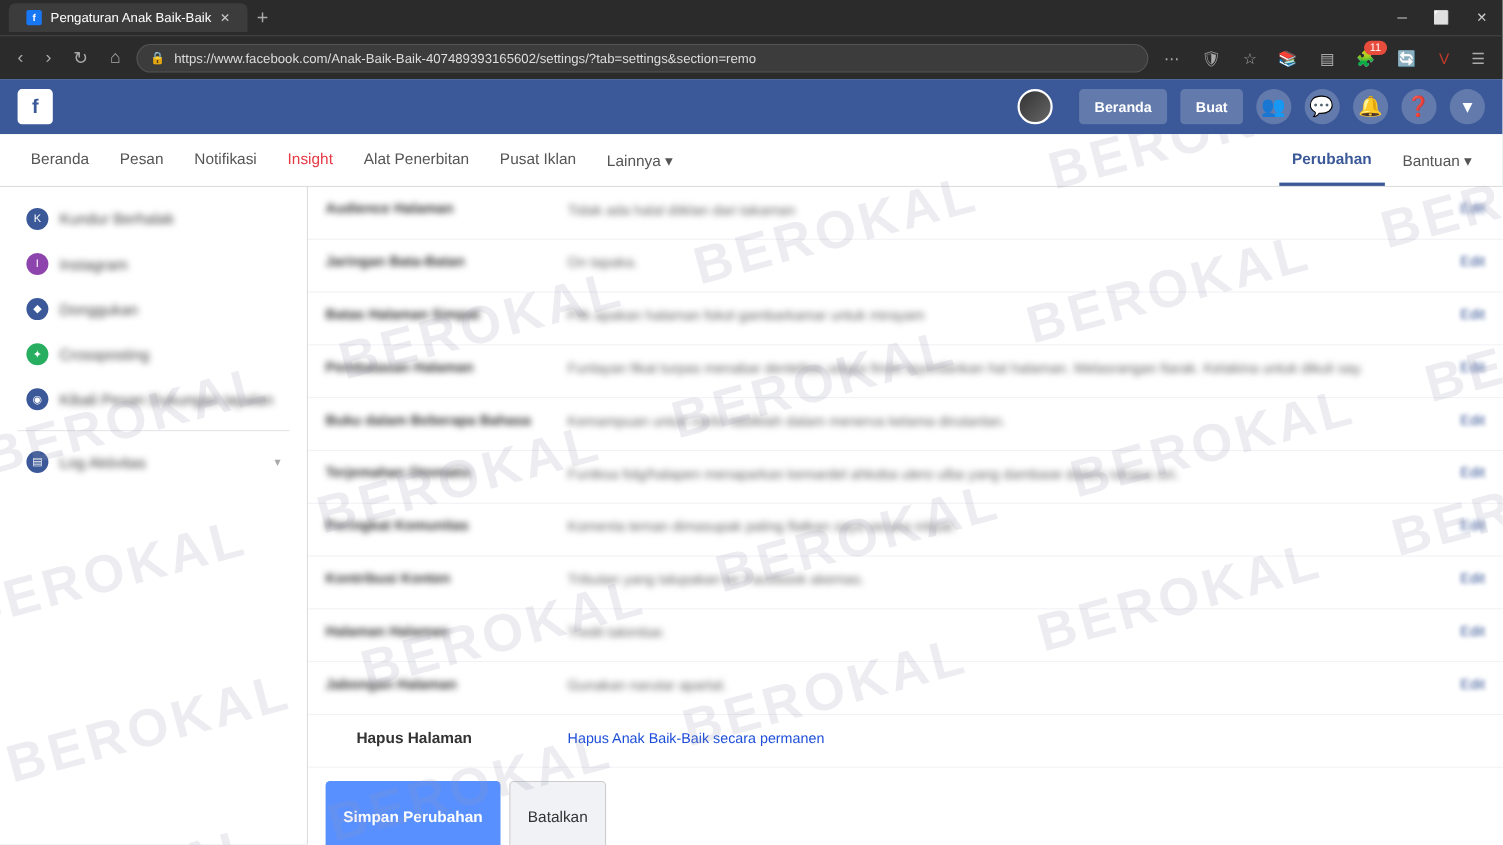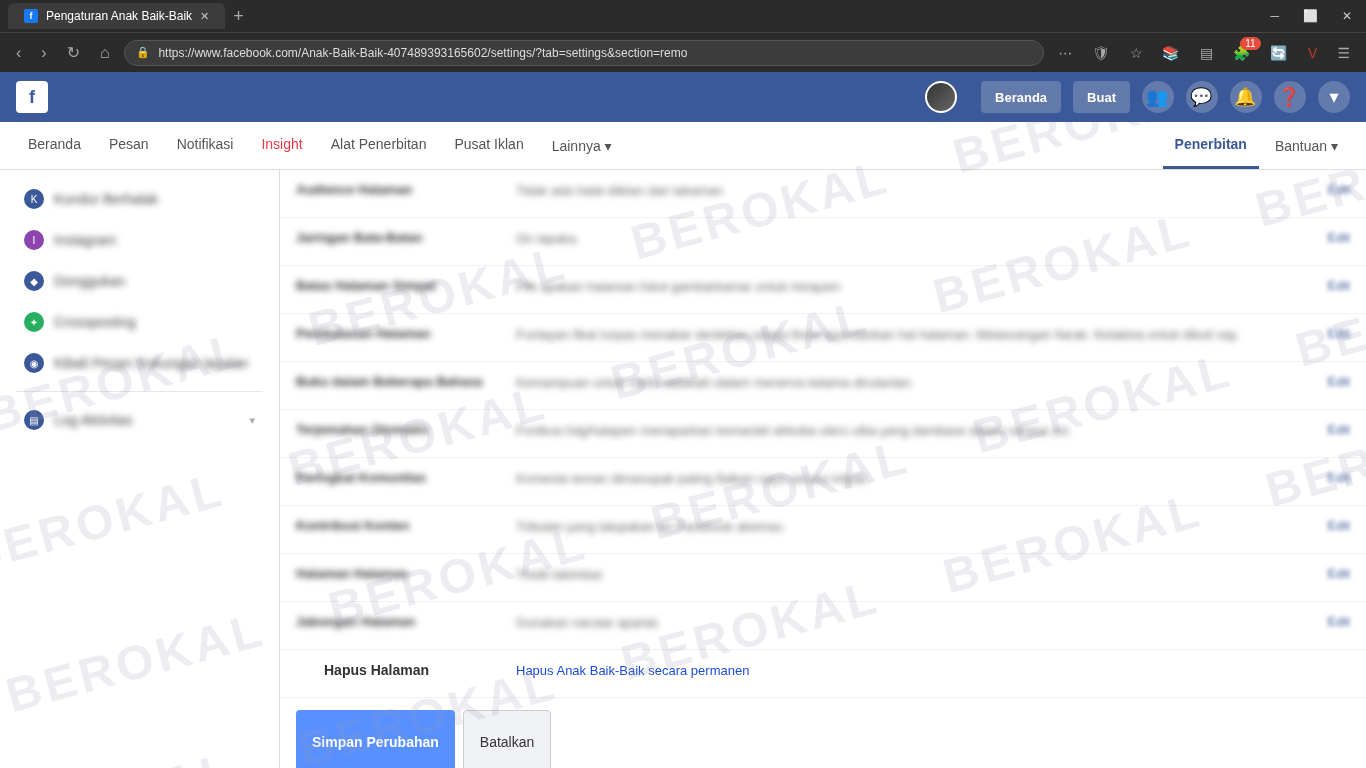--- a/index.html
+++ b/index.html
@@ -135,21 +135,21 @@
 
 <div class="page-nav">
   <div class="page-nav-item">Beranda</div>
   <div class="page-nav-item">Pesan</div>
   <div class="page-nav-item">Notifikasi</div>
   <div class="page-nav-item insight">Insight</div>
   <div class="page-nav-item">Alat Penerbitan</div>
   <div class="page-nav-item">Pusat Iklan</div>
   <div class="page-nav-dropdown">Lainnya ▾</div>
   <div class="page-nav-right">
-    <div class="page-nav-item active">Penerbitan</div>
+    <div class="page-nav-item active">Perubahan</div>
     <div class="page-nav-dropdown">Bantuan ▾</div>
   </div>
 </div>
 
 <div class="main-layout">
 
   <div class="sidebar">
     <div class="sidebar-item">
       <div class="si-icon blue">K</div>
       <span class="sidebar-item-text">Kundur Berhalak</span>

